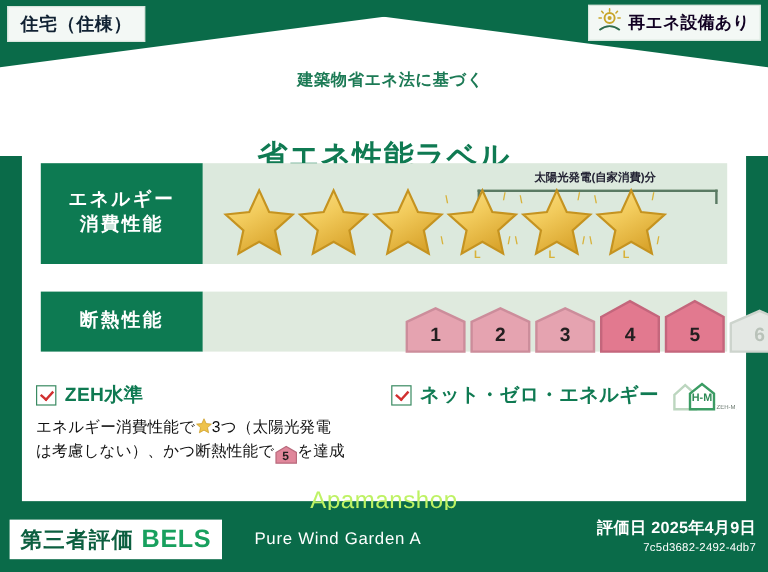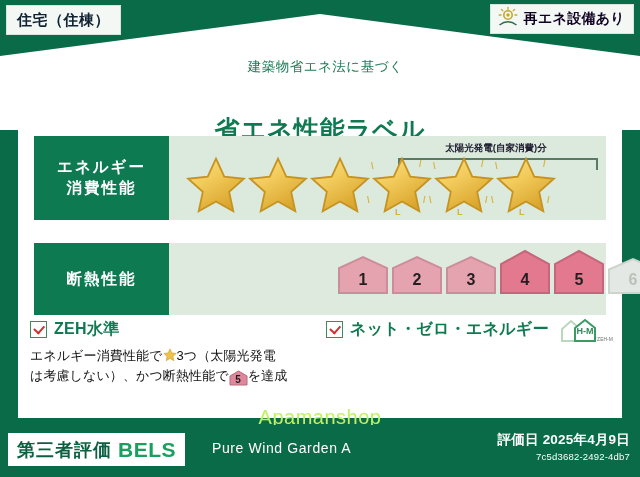--- a/index.html
+++ b/index.html
@@ -30,31 +30,31 @@
 
   
   .panel{
     position:absolute;left:18px;top:40px;width:604px;height:378px;
     background:#fff;
     clip-path:polygon(0 36px, 302px 0, 604px 36px, 604px 378px, 0 378px);
   }
 
   .title-sub{
     position:absolute;left:0;right:0;top:58px;text-align:center;
-    font-size:13.5px;font-weight:normal;color:#1c7a55;letter-spacing:.5px;margin-left:11px;
+    font-size:13.5px;font-weight:bold;color:#1c7a55;letter-spacing:.5px;margin-left:11px;
   }
   .title-main{
     position:absolute;left:0;right:0;top:78px;text-align:center;
     font-size:25px;font-weight:bold;color:#0f7a52;letter-spacing:1px;margin-top:35px;
   }
 
   
   .row{position:absolute;left:34px;width:572px;display:flex;}
   .row-energy{top:136px;height:84px;}
-  .row-insul{top:243px;height:72px;}
+  .row-insul{top:243px;height:50px;}
 
   .row-key{
     width:135px;background:#0d7a52;color:#fff;flex:none;
     display:flex;flex-direction:column;align-items:center;justify-content:center;
     font-weight:bold;font-size:15.5px;line-height:1.35;letter-spacing:2px;
   }
   .row-val{flex:1;background:#dce9dd;position:relative;}
   .row-insul .row-val{background:#dfeade;}
 
   

